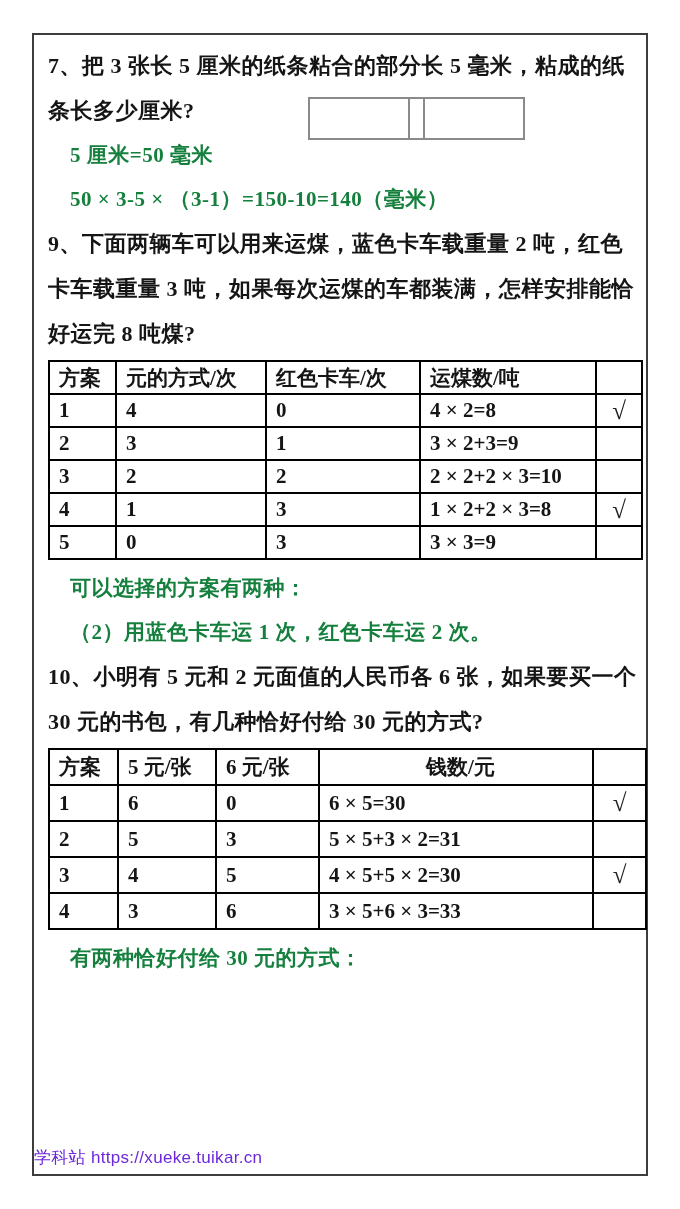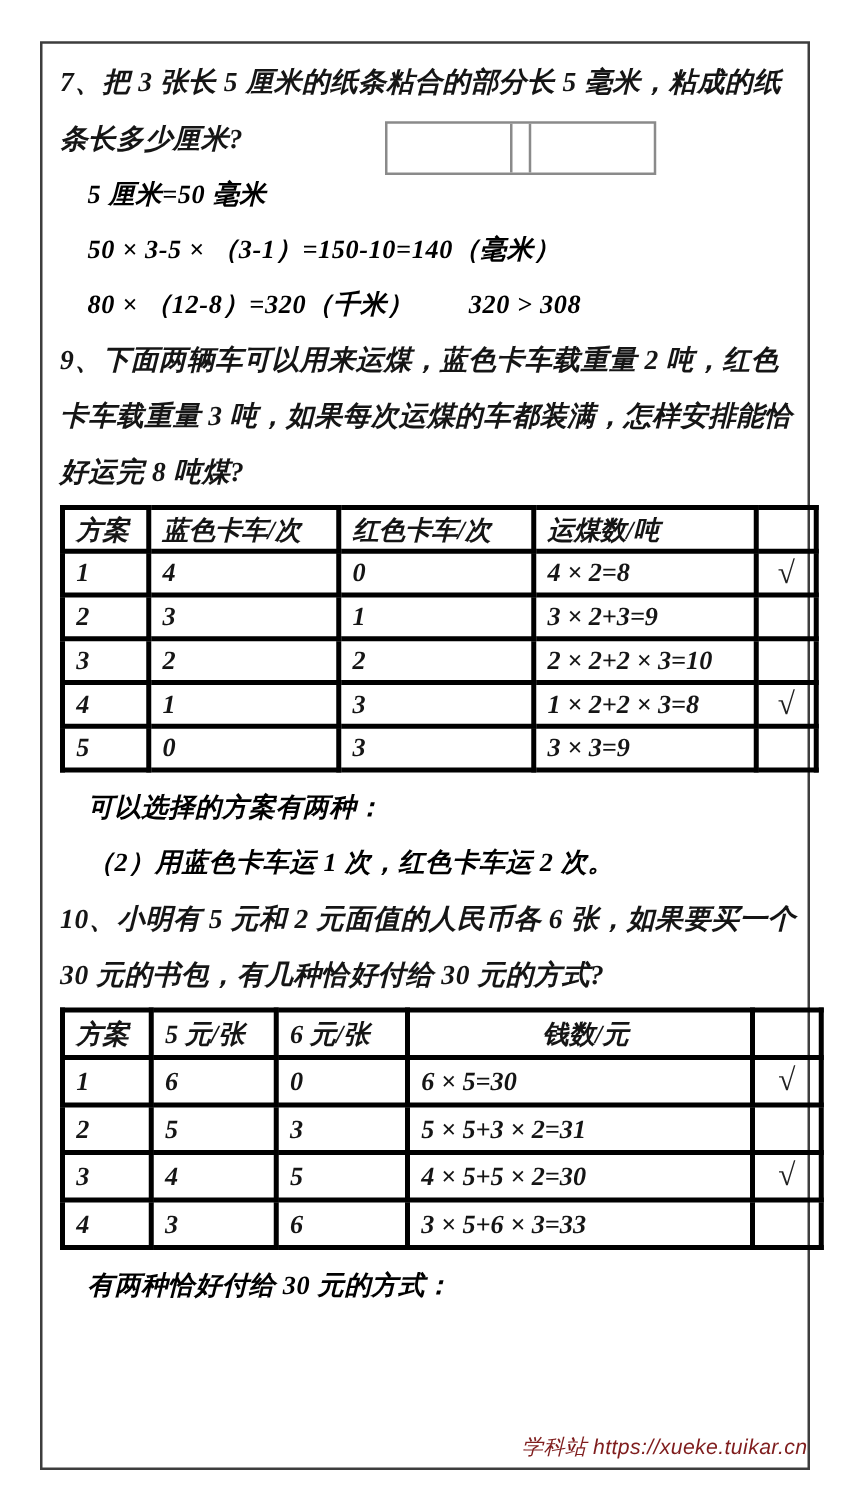--- a/index.html
+++ b/index.html
@@ -1,75 +1,74 @@
 <!DOCTYPE html>
 <html><head>
 <meta charset="utf-8">
 <style>
   html,body{margin:0;padding:0;background:#fff;}
   .page{position:relative;width:680px;height:1209px;background:#ffffff;overflow:hidden;
-        font-family:"Liberation Serif","DejaVu Serif",serif;font-style:italic;}
+        font-family:"Liberation Serif","DejaVu Serif",serif;}
   .sheet{position:absolute;left:32px;top:33px;width:612px;height:1139px;
          border:2px solid #3d3d3d;background:#fff;box-sizing:content-box;
          padding:0;}
   .content{position:absolute;left:14px;top:8px;right:8px;}
   .q{font-size:22px;font-weight:bold;color:#151515;line-height:45px;letter-spacing:0.5px;}
-  .ans{font-size:21px;font-weight:bold;color:#000000;line-height:44px;
+  .ans{font-size:21px;font-weight:bold;color:#15803d;line-height:44px;
        padding-left:22px;letter-spacing:0.5px;}
   .ans .gap{display:inline-block;width:44px;}
   
   .strip{position:absolute;left:274px;top:62px;width:213px;height:39px;
          border:2px solid #8a8a8a;background:#fff;}
   .strip .v{position:absolute;top:0;bottom:0;width:2px;background:#8a8a8a;}
   .strip .v1{left:98px;}
   .strip .v2{left:113px;}
   
   table{border-collapse:collapse;margin:4px 0 6px 0;table-layout:fixed;}
-  th,td{border:4px solid #000000;font-size:21px;font-weight:bold;color:#151515;
+  th,td{border:2px solid #000000;font-size:21px;font-weight:bold;color:#151515;
         text-align:left;padding:0 0 0 9px;white-space:nowrap;overflow:hidden;}
   th{font-size:21px;}
   .t1{width:592px;} .t1 th,.t1 td{height:31px;}
   .t1 th:nth-child(1){width:56px;} .t1 th:nth-child(2){width:139px;}
   .t1 th:nth-child(3){width:143px;} .t1 th:nth-child(4){width:165px;}
   .t1 th:nth-child(5){width:35px;}
   .t2{width:597px;} .t2 th,.t2 td{height:34px;}
   .t2 th:nth-child(1){width:58px;} .t2 th:nth-child(2){width:87px;}
   .t2 th:nth-child(3){width:92px;} .t2 th:nth-child(4){width:263px;text-align:center;}
   .t2 th:nth-child(5){width:42px;}
   td.chk{text-align:center;padding:0;font-weight:400;font-size:25px;color:#222;}
-  .footer{position:absolute;left:0;right:0;bottom:5px;text-align:right;
+  .footer{position:absolute;left:0;right:0;bottom:5px;text-align:left;
           font-family:"Liberation Sans","DejaVu Sans",sans-serif;
-          font-size:17px;font-weight:400;color:#7f1d1d;letter-spacing:0.3px;}
+          font-size:17px;font-weight:400;color:#6d28d9;letter-spacing:0.3px;}
 </style>
 </head>
 <body>
 
 <div class="page">
   <div class="sheet">
 
     <div class="strip">
       <div class="v v1"></div>
       <div class="v v2"></div>
     </div>
 
     <div class="content">
 
       <div class="q">7、把 3 张长 5 厘米的纸条粘合的部分长 5 毫米，粘成的纸条长多少厘米?</div>
       <div class="ans">5 厘米=50 毫米</div>
       <div class="ans">50 × 3-5 × （3-1）=150-10=140（毫米）</div>
 
-      <div class="ans"><span>80 × （12-8）=320（千米）</span><span class="gap"></span><span>320 &gt; 308</span></div>
 
       <div class="q">9、下面两辆车可以用来运煤，蓝色卡车载重量 2 吨，红色卡车载重量 3 吨，如果每次运煤的车都装满，怎样安排能恰好运完 8 吨煤?</div>
 
       <table class="t1">
           <thead>
             <tr>
               <th>方案</th>
-              <th>蓝色卡车/次</th>
+              <th>元的方式/次</th>
               <th>红色卡车/次</th>
               <th>运煤数/吨</th>
               <th></th>
             </tr>
           </thead>
           <tbody>
             <tr>
               <td>1</td>
               <td>4</td>
               <td>0</td>

